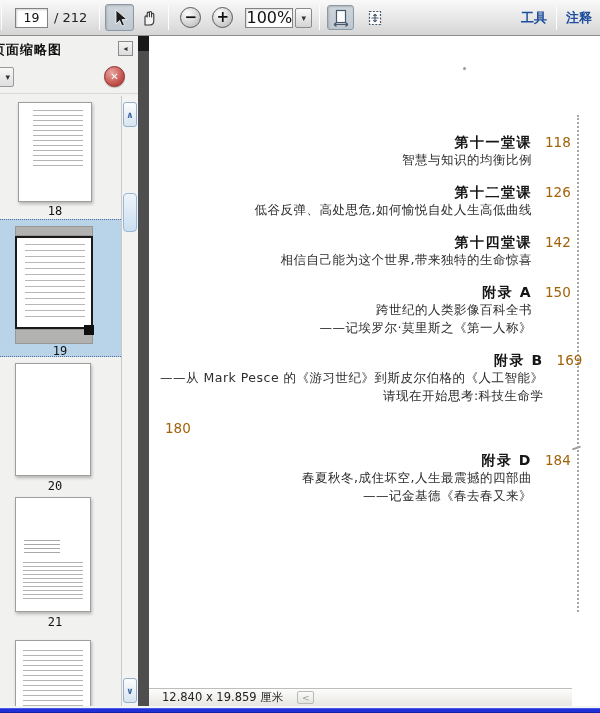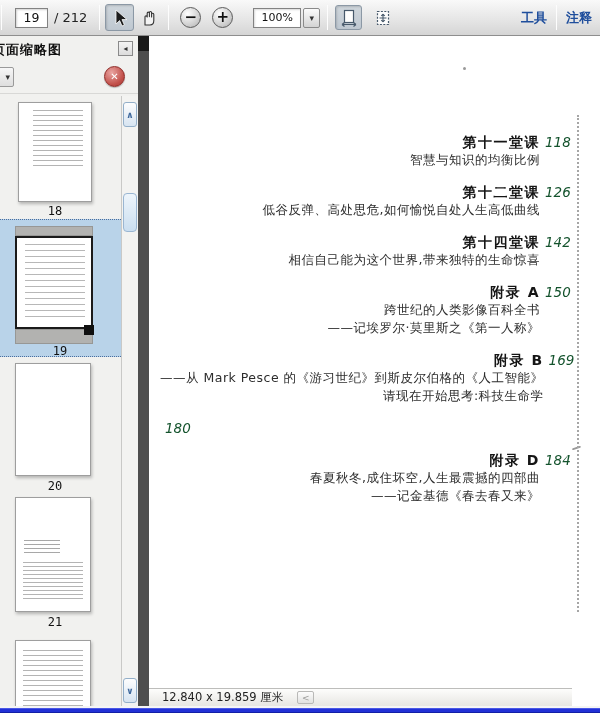--- a/index.html
+++ b/index.html
@@ -34,24 +34,24 @@
     box-shadow:inset 1px 1px 2px rgba(0,0,0,.15);
   }
   .circle-btn {
     width:21px; height:21px; border-radius:50%;
     border:1.5px solid #5c5c5c;
     background:radial-gradient(circle at 35% 30%, #fefefe, #c9c9c9 70%, #a8a8a8);
     display:flex; align-items:center; justify-content:center;
     font-size:15px; font-weight:bold; color:#111; line-height:1;
   }
   .zoom-box {
-    width:48px; height:20px; margin-left:20px;
+    width:48px; height:20px; margin-left:12px;
     border:1px solid #828282; background:#fff;
     display:flex; align-items:center; justify-content:center;
-    font-size:11px; color:#111;
+    font-size:16px; color:#111;
     box-shadow:inset 1px 1px 2px rgba(0,0,0,.15);
   }
   .zoom-arrow {
     width:17px; height:20px; margin-left:2px;
     border:1px solid #8a8a8a; border-radius:2px;
     background:linear-gradient(#fbfbfb,#d4d4d4);
     display:flex; align-items:center; justify-content:center;
     font-size:9px; color:#333;
   }
   .tb-right { margin-left:auto; display:flex; align-items:center; }
@@ -121,25 +121,25 @@
   .sb-thumb {
     position:absolute; left:1px; top:97px; width:14px; height:39px; border-radius:4px;
     border:1px solid #9ab6d2; background:linear-gradient(#eef5fb,#cadef0);
   }
   
   .splitter { position:absolute; left:138px; top:36px; width:11px; height:670px; background:#4e4e4e; }
   .splitter-grip { position:absolute; left:0; top:0; width:11px; height:15px; background:#191919; }
   
   .main { position:absolute; left:149px; top:36px; width:451px; height:652px; background:#fff; overflow:hidden; }
   .toc { position:absolute; left:11px; top:97px; width:426px; }
-  .toc-entry { display:grid; grid-template-columns:1fr 46px; margin-bottom:14px; }
+  .toc-entry { display:grid; grid-template-columns:1fr 46px; column-gap:8px; margin-bottom:14px; }
   .toc-text { text-align:right; }
   .toc-heading { font-size:14px; font-weight:bold; line-height:18px; color:#151515; letter-spacing:1.5px; white-space:nowrap; }
   .toc-line { font-size:12.5px; line-height:18px; color:#2d2d2d; letter-spacing:.5px; white-space:nowrap; }
-  .toc-num { font-size:13.5px; line-height:18px; color:#14532d; padding-left:5px; font-family:"DejaVu Sans",sans-serif;font-style:italic; }
+  .toc-num { font-size:13.5px; line-height:18px; color:#a16207; padding-left:5px; font-family:"DejaVu Sans",sans-serif; }
   .dotline { position:absolute; left:428px; top:79px; height:497px; width:0; border-left:2px dotted #a6a6a6; }
   .art-dot { position:absolute; left:314px; top:31px; width:3px; height:3px; border-radius:50%; background:#777; opacity:.75; }
   .art-dash { position:absolute; left:423px; top:411px; width:9px; height:2px; background:#999; border-radius:1px; transform:rotate(-18deg); }
   
   .statusbar {
     position:absolute; left:149px; top:688px; width:423px; height:18px;
     background:linear-gradient(#fdfdfc,#e7e6e2); border-top:1px solid #bdbdbb;
     display:flex; align-items:center;
   }
   .status-size { font-size:11.5px; color:#222; margin-left:13px; white-space:nowrap; }

